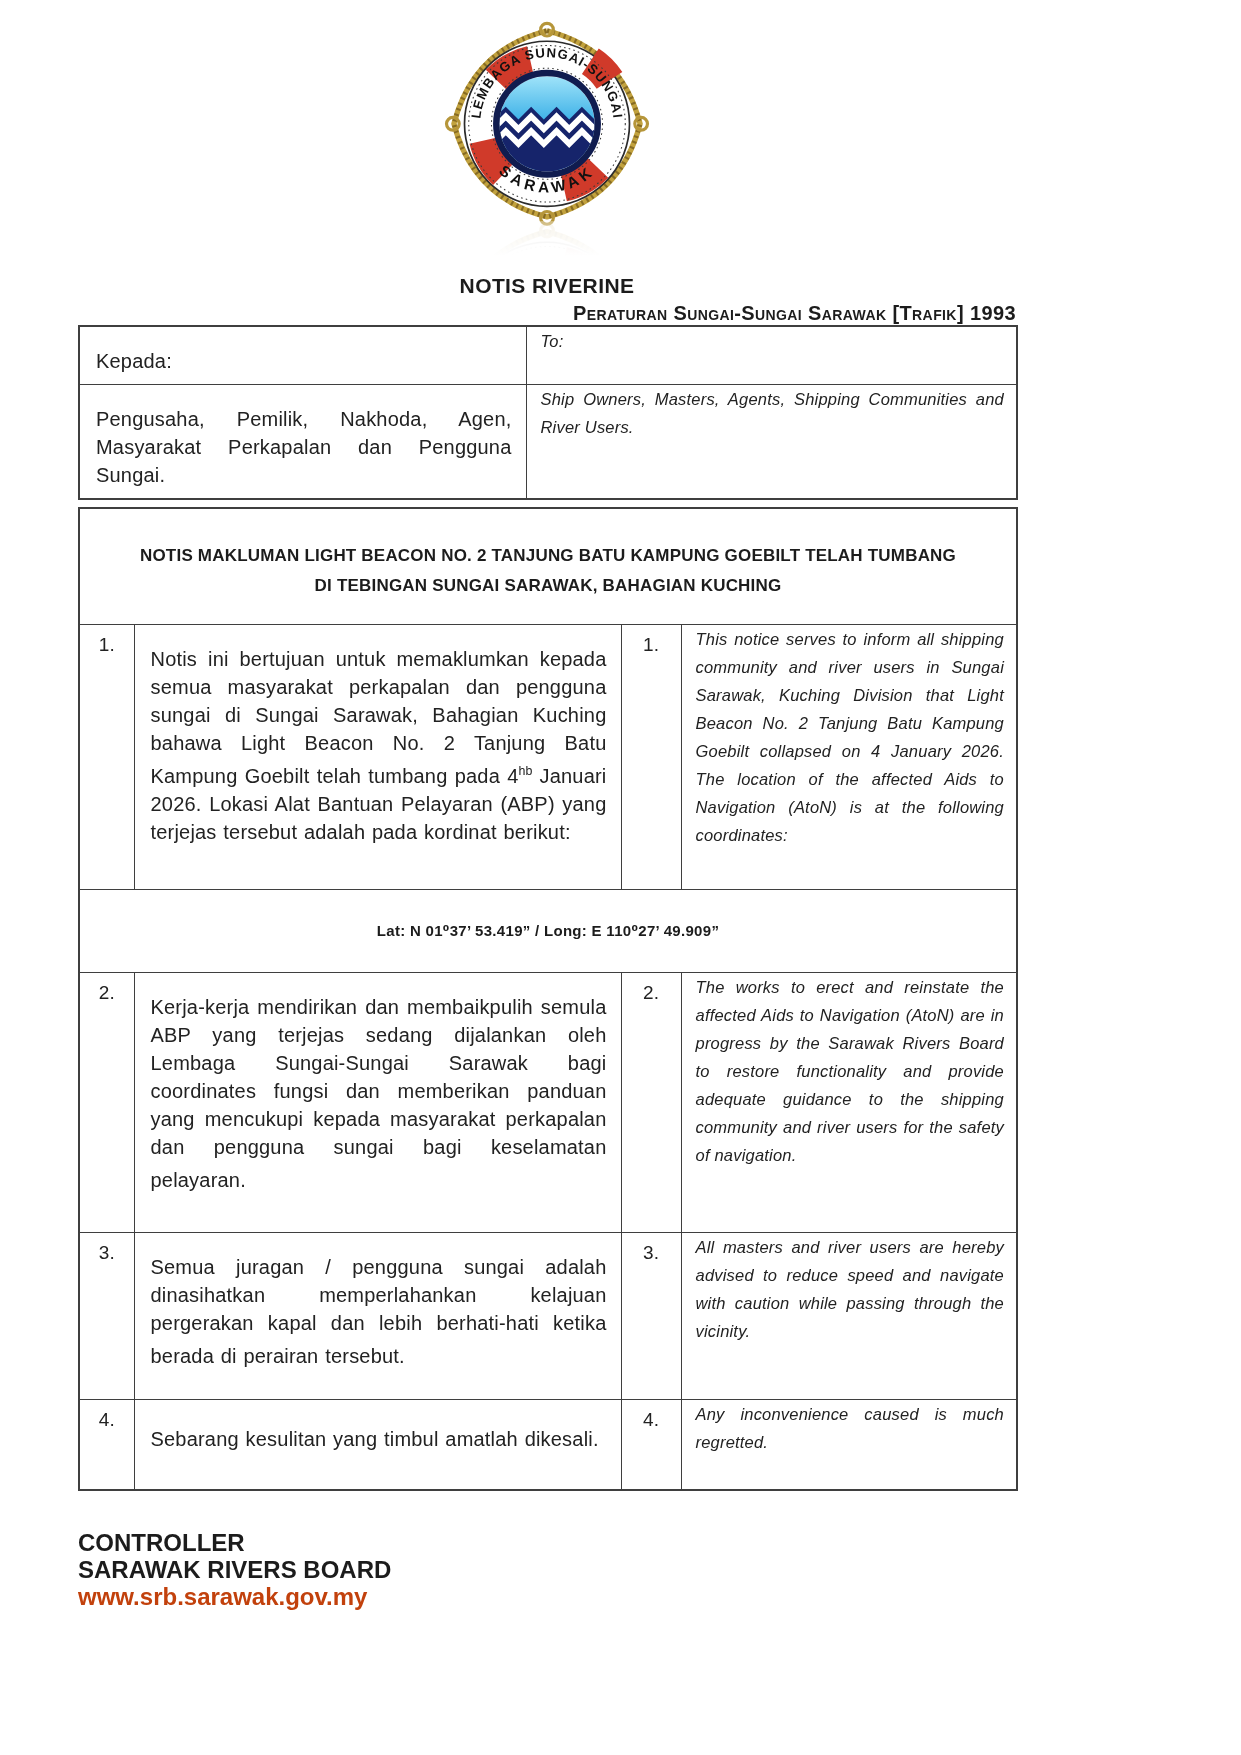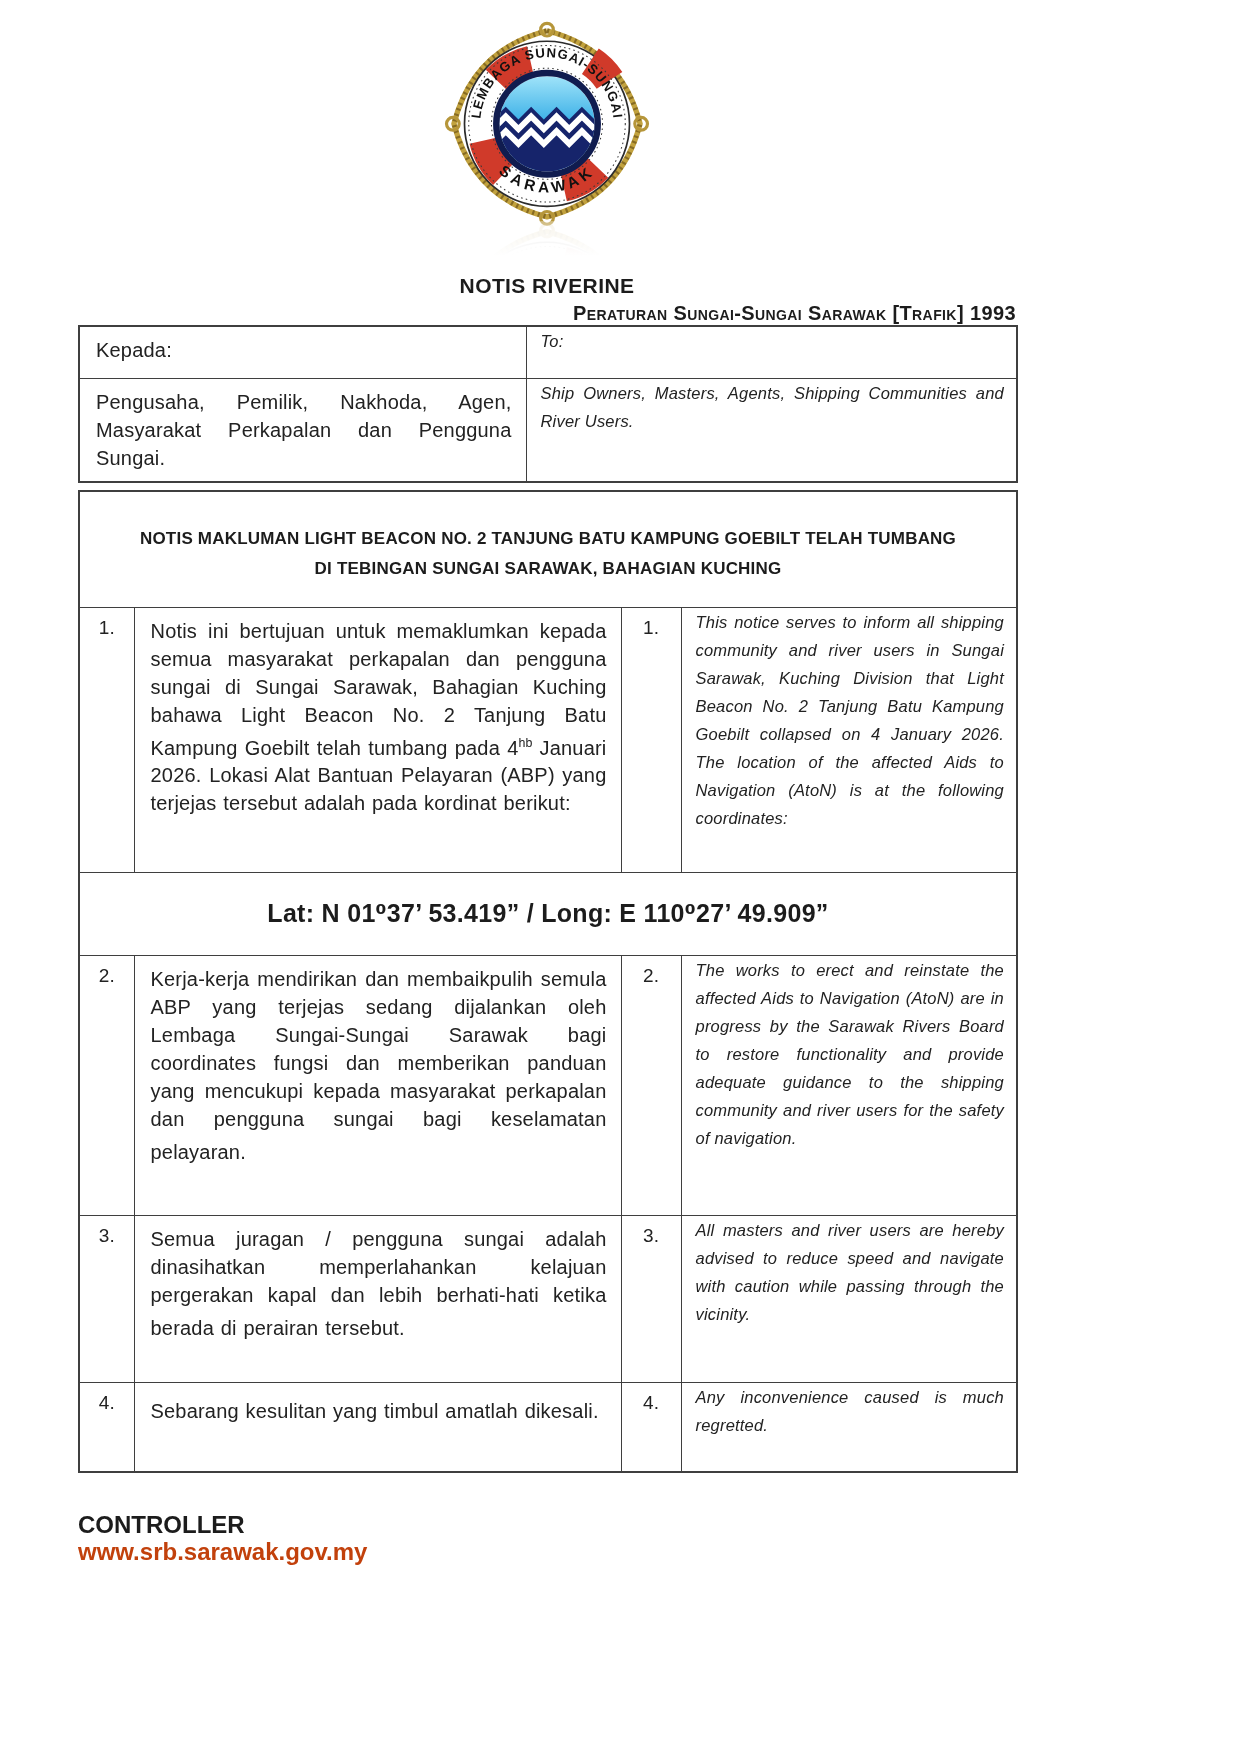--- a/index.html
+++ b/index.html
@@ -20,42 +20,42 @@
   .notis-line .val { color:#2d628f; margin-left:10px; }
 
   
   table { border-collapse:collapse; width:938px; table-layout:fixed; }
   table.t1, table.t2 { border:2px solid #3f3f3f; }
   td { border:1px solid #3f3f3f; vertical-align:top; }
 
   .cell-my {
     font-size:20px; line-height:28px; text-align:justify;
     letter-spacing:.2px; word-spacing:1px;
-    padding:9px 14px 9px 16px; color:#222;margin-left:28px;
+    padding:20px 14px 9px 16px; color:#222;margin-left:28px;
   }
   .cell-en {
     font-size:16.5px; font-style:italic; line-height:28px; text-align:justify;
     letter-spacing:.2px; padding:0 12px 9px 14px; color:#222;
   }
   .num-cell { font-size:19px; text-align:center; padding-top:9px; color:#222; }
 
   
   .t1 .lbl-row td { height:52px; }
   .t1 .body-row td { height:103px; }
 
   
   .t2 { margin-top:7px; }
   .head-row td {
     text-align:center; font-weight:bold; font-size:17px; line-height:30px;
     letter-spacing:.2px; padding:32px 8px 23px 8px; height:102px;
   }
   .row-1 td { height:265px; }
   .coord-row td {
     height:83px; vertical-align:middle; text-align:center;
-    font-weight:bold; font-size:25px; letter-spacing:.3px;
+    font-weight:bold; font-size:15px; letter-spacing:.3px;
   }
   .row-2 td { height:260px; }
   .row-3 td { height:167px; }
   .row-4 td { height:90px; }
   .sup { vertical-align:super; font-size:0.62em; letter-spacing:0; }
 
   
   .doc-footer { text-align:left; margin-top:38px; font-weight:bold; font-size:24px; line-height:27px; }
   .doc-footer a { color:#c2410c; cursor:pointer; }
 </style>
@@ -199,16 +199,17 @@
       <td class="num-cell">4.</td>
       <td class="cell-my"><span>Sebarang kesulitan yang timbul amatlah dikesali.</span><span class="sup"></span><span></span></td>
       <td class="num-cell">4.</td>
       <td class="cell-en">Any inconvenience caused is much regretted.</td>
     </tr>
   </tbody>
     </table>
 
   <div class="doc-footer">
     <div>CONTROLLER</div>
+    <div>SARAWAK RIVERS BOARD</div>
     <div><a>www.srb.sarawak.gov.my</a></div>
   </div>
 
 </div>
 
 </body></html>

